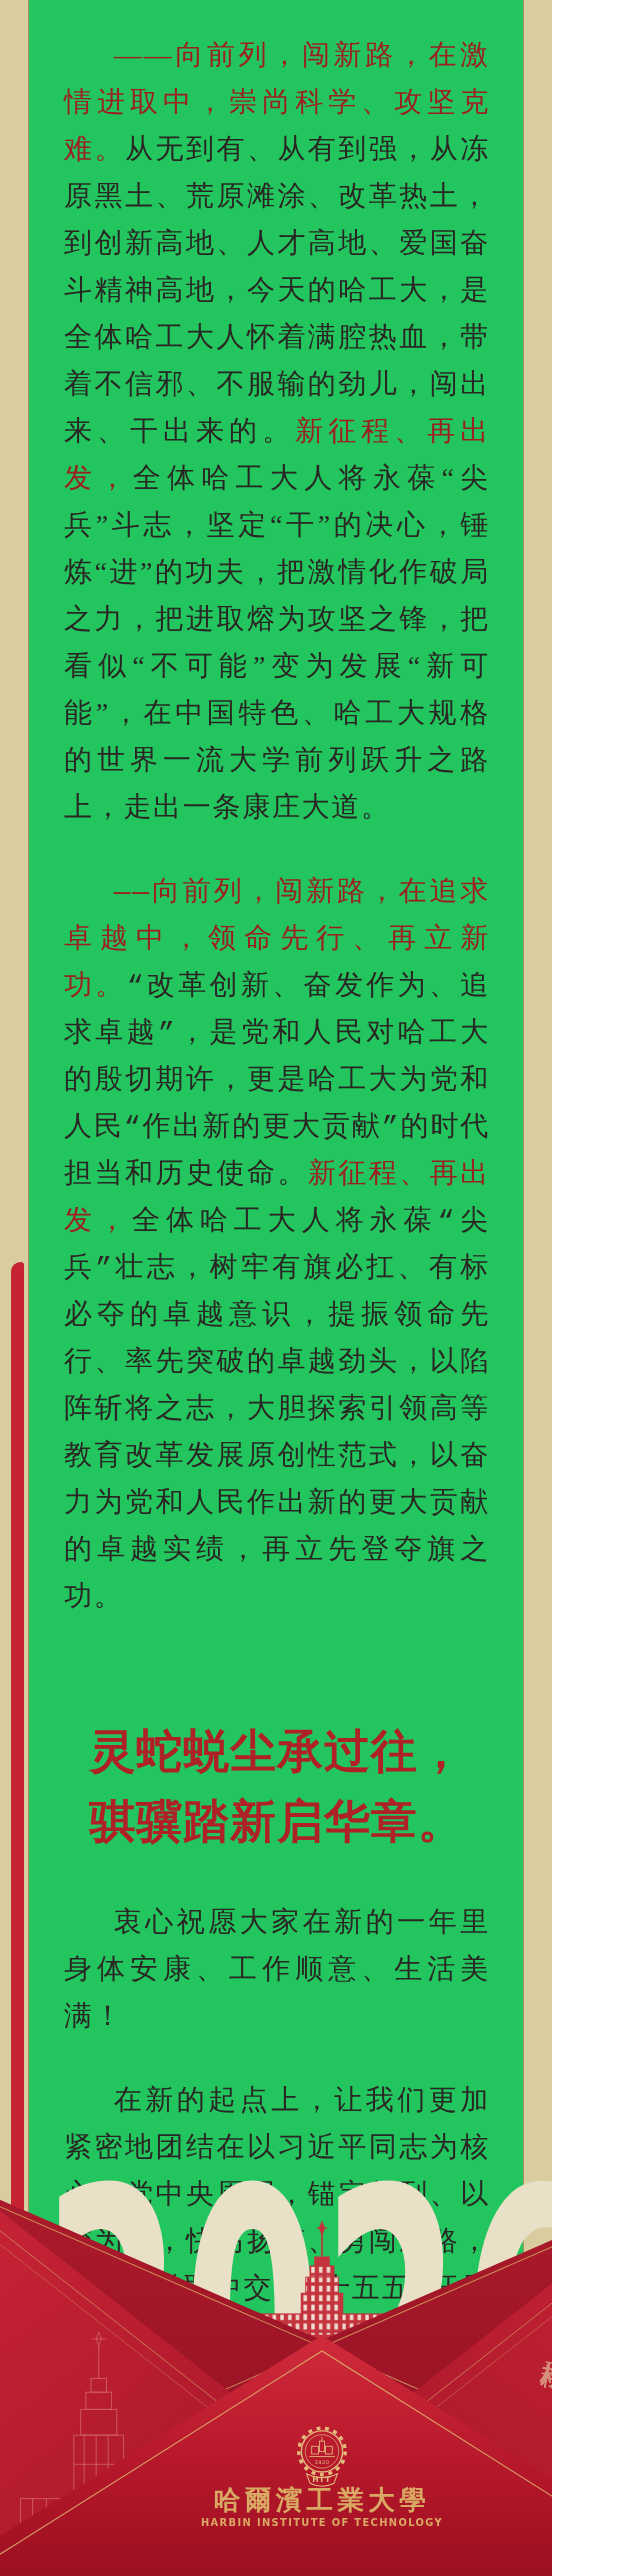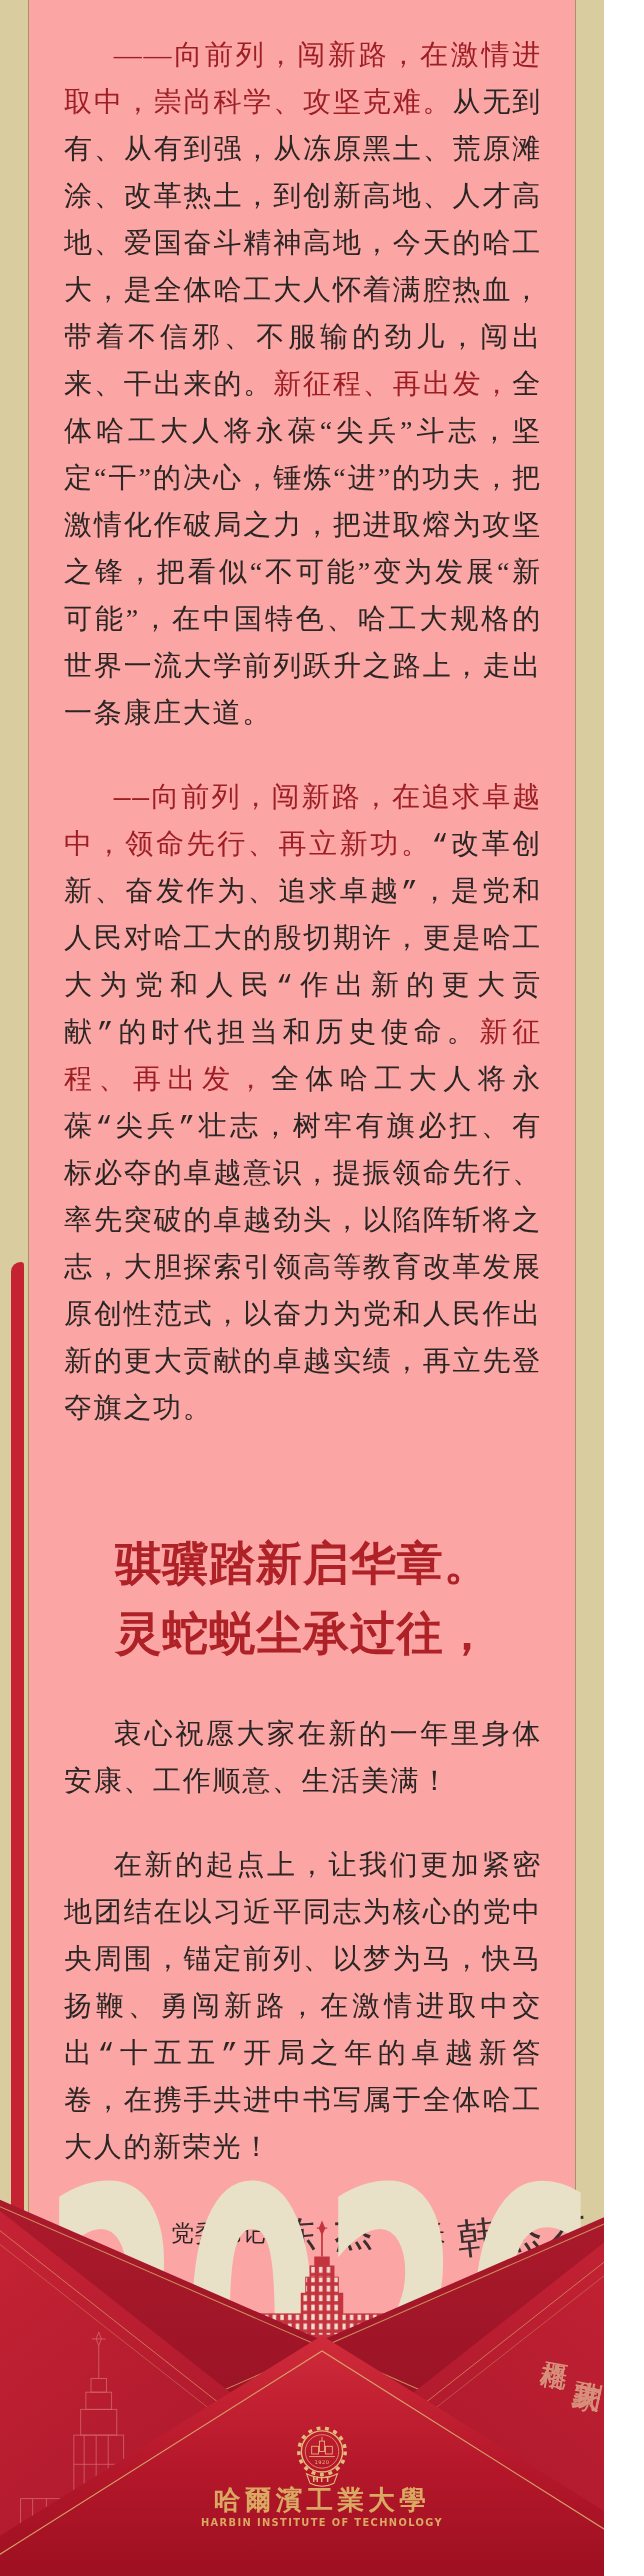--- a/index.html
+++ b/index.html
@@ -1,18 +1,18 @@
 <!DOCTYPE html>
 <html style="font-size:13.7px"><head>
 <meta charset="utf-8">
 <style>
   html,body{margin:0;padding:0;}
   .page{
-    position:relative;width:604px;height:2576px;overflow:hidden;
-    background:#fca5a5;
+    position:relative;width:552px;height:2576px;overflow:hidden;
+    background:#22c55e;
     font-family:"Liberation Serif","DejaVu Serif",serif;
   }
   
   .border-strip{position:absolute;top:0;width:28px;height:2576px;background:#d9cc9f;}
   .border-strip.left{left:0;border-right:1.7px solid #a39462;}
   .border-strip.right{right:0;border-left:1.7px solid #a39462;}
   
   .edge-bar{position:absolute;top:1262px;width:13px;height:970px;background:#c52332;}
   .edge-bar.left{left:11px;border-radius:10.3px 3.4px 0 0;}
   .edge-bar.right{left:620px;border-radius:3.4px 10.3px 0 0;}
@@ -52,22 +52,22 @@
   <div class="border-strip left"></div>
   <div class="border-strip right"></div>
   <div class="edge-bar left"></div>
   <div class="edge-bar right"></div>
 
   <main class="letter">
     <p><span class="red">——向前列，闯新路，在激情进取中，崇尚科学、攻坚克难。</span><span>从无到有、从有到强，从冻原黑土、荒原滩涂、改革热土，到创新高地、人才高地、爱国奋斗精神高地，今天的哈工大，是全体哈工大人怀着满腔热血，带着不信邪、不服输的劲儿，闯出来、干出来的。</span><span class="red">新征程、再出发，</span><span>全体哈工大人将永葆“尖兵”斗志，坚定“干”的决心，锤炼“进”的功夫，把激情化作破局之力，把进取熔为攻坚之锋，把看似“不可能”变为发展“新可能”，在中国特色、哈工大规格的世界一流大学前列跃升之路上，走出一条康庄大道。</span></p>
     <p><span class="red">——向前列，闯新路，在追求卓越中，领命先行、再立新功。</span><span>“改革创新、奋发作为、追求卓越”，是党和人民对哈工大的殷切期许，更是哈工大为党和人民“作出新的更大贡献”的时代担当和历史使命。</span><span class="red">新征程、再出发，</span><span>全体哈工大人将永葆“尖兵”壮志，树牢有旗必扛、有标必夺的卓越意识，提振领命先行、率先突破的卓越劲头，以陷阵斩将之志，大胆探索引领高等教育改革发展原创性范式，以奋力为党和人民作出新的更大贡献的卓越实绩，再立先登夺旗之功。</span></p>
 
     <div class="headline">
+      <div>灵蛇蜕尘承过往，</div>
       <div>骐骥踏新启华章。</div>
-      <div>灵蛇蜕尘承过往，</div>
     </div>
 
     <p><span>衷心祝愿大家在新的一年里身体安康、工作顺意、生活美满！</span></p>
     <p><span>在新的起点上，让我们更加紧密地团结在以习近平同志为核心的党中央周围，锚定前列、以梦为马，快马扬鞭、勇闯新路，在激情进取中交出“十五五”开局之年的卓越新答卷，在携手共进中书写属于全体哈工大人的新荣光！</span></p>
 
     <div class="sig-row">
       <span class="sig-label">党委书记</span>
       <span class="sig-name">陈杰</span>
       <span class="sig-label">校长</span>
       <span class="sig-name president">韩杰才</span>

